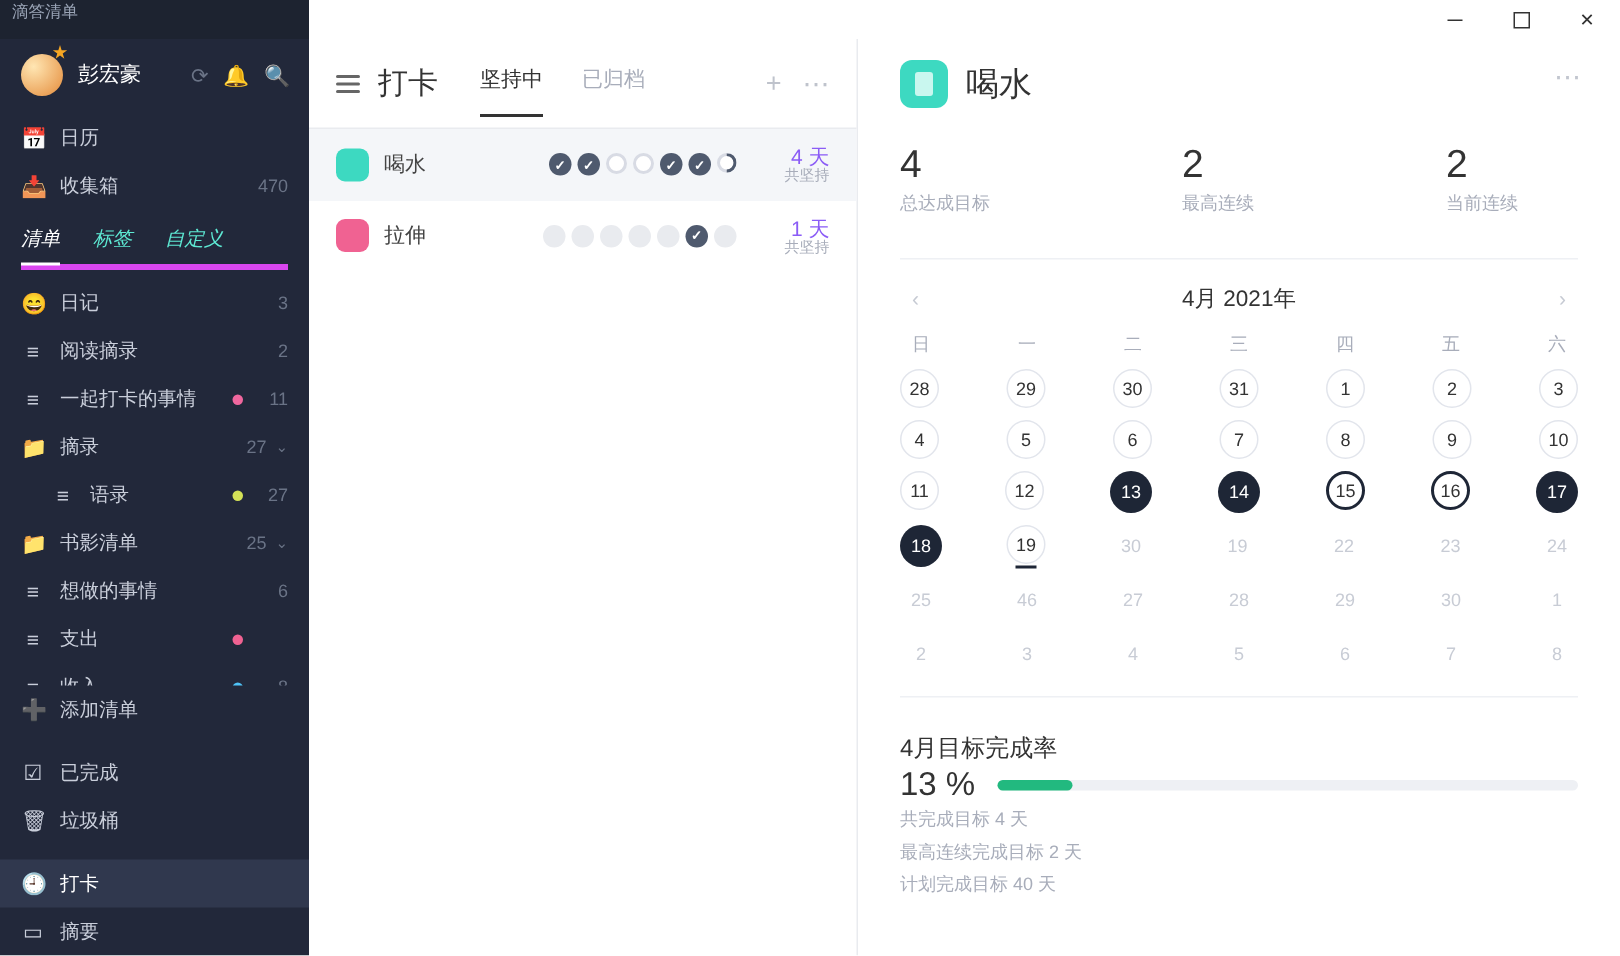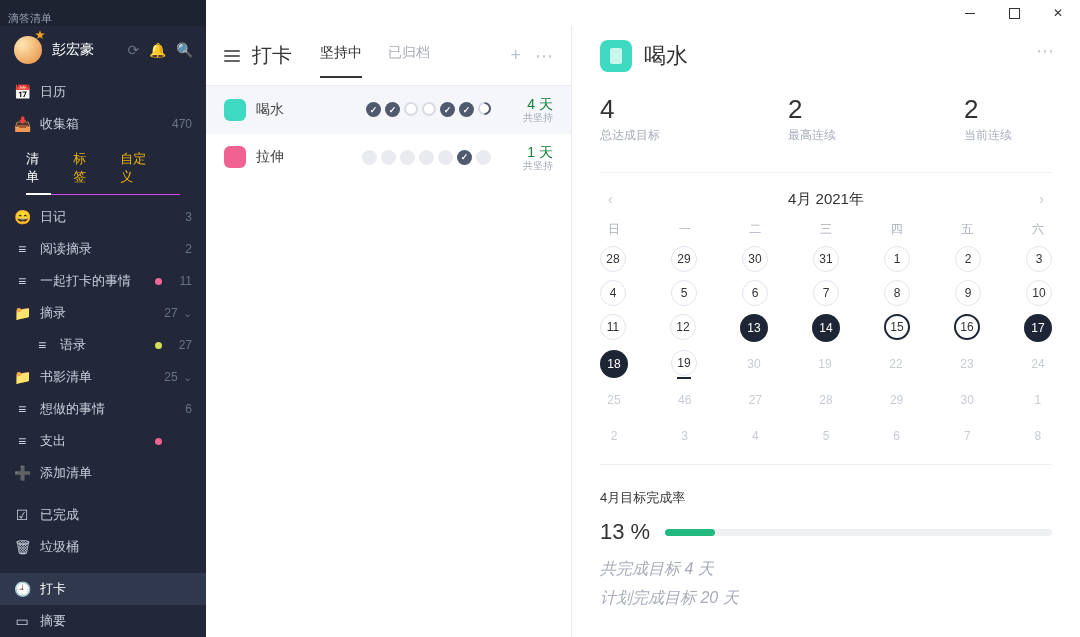--- a/index.html
+++ b/index.html
@@ -4,21 +4,21 @@
 <style>
   * { box-sizing: border-box; margin: 0; padding: 0; font-family: "Microsoft YaHei", "PingFang SC", Arial, sans-serif; }
   html, body { width: 1080px; height: 637px; overflow: hidden; background: #fff; }
 
   .app { display: flex; width: 1080px; height: 637px; position: relative; }
 
   
   .titlebar {
     position: absolute; top: 0; left: 0; right: 0; height: 26px;
     background: #1d2330; color: #9aa4b6; font-size: 11px;
-    display: flex; align-items: flex-end; padding: 0 8px; z-index: 20;
+    display: flex; align-items: flex-start; padding: 0 8px; z-index: 20;
   }
   .titlebar .win-ctrl { position: absolute; right: 0; top: 0; display: flex; }
   .titlebar .win-btn { width: 44px; height: 26px; display: flex; align-items:center; justify-content:center; color:#333; background:#fff; font-size:14px;}
   .titlebar .win-btn.min::before { content:''; width:10px; border-top:1px solid #333; }
   .titlebar .win-btn.max::before { content:''; width:9px; height:9px; border:1px solid #333; }
   .titlebar .win-btn.close::before { content:'\2715'; font-size:12px; }
   .titlebar .title-overlay-white { position:absolute; left:206px; right:0; top:0; bottom:0; background:#fff; }
 
   
   .sidebar {
@@ -46,24 +46,25 @@
   .sb-item .icon { width:16px; text-align:center; margin-right:10px; font-size:14px; color:#c9ceda;}
   .sb-item .label { flex:1; }
   .sb-item .count { color:#6a7386; font-size:12px; min-width:20px; text-align:right;}
   .sb-item .dot { width:7px;height:7px;border-radius:50%;margin-right:10px;}
   .sb-item.active { background:#30384e; color:#fff;}
   .sb-item.active .icon{color:#fff;}
   .sb-item.sub { padding-left:34px;}
   .sb-item .chev { color:#6a7386; font-size:10px; margin-left:6px;}
 
   .sb-tabs {
-    display:flex; margin: 4px 26px 6px; border-bottom:1px solid #d946ef;
+    display:flex; margin: 4px 14px 6px; border-bottom:4px solid #d946ef;
     font-size:13px;
-  }
-  .sb-tab { padding:6px 0 8px; margin-right:22px; color:#eab308; position:relative; cursor:pointer;}
+    font-style:italic;
+  }
+  .sb-tab { padding:6px 0 8px; margin-right:22px; color:#5eead4; position:relative; cursor:pointer;}
   .sb-tab.active { color:#fff; }
   .sb-tab.active::after{content:'';position:absolute;left:0;right:0;bottom:-1px;border-bottom:2px solid #fff;}
 
   .sb-section-gap { height: 10px; }
   .sb-scroll { flex:1; overflow:hidden;}
 
   
   .middle {
     width: 366px; flex:0 0 366px; border-right:1px solid #e9ebef;
     padding-top: 26px; background:#fff;
@@ -100,21 +101,21 @@
     width:15px;height:15px;border-radius:50%;display:inline-flex;align-items:center;justify-content:center;
     font-size:10px;color:#fff;
   }
   .chk.full{background:#4f5a6e;}
   .chk.full::before{content:'\2713';font-size:9px;font-weight:bold;}
   .chk.empty{background:#e9ebef;}
   .chk.ring{background:#fff;border:2px solid #d8dbe4;width:14px;height:14px;}
   .chk.half{background:#fff;border:2px solid #d8dbe4;width:13px;height:13px;position:relative;}
   .chk.half::before{content:'';position:absolute;inset:-2px;border-radius:50%;border:2px solid #4f5a6e;clip-path:polygon(50% 0,100% 0,100% 100%,50% 100%);}
   .streak { text-align:right; line-height:1.15; min-width:46px;}
-  .streak .n{font-size:14px;color:#15803d;}
+  .streak .n{font-size:14px;color:#8b5cf6;}
   .streak .s{font-size:10px;color:#a8adba;}
 
   
   .detail {
     flex:1; padding: 40px 28px 0 28px; overflow:hidden; position:relative; color:#333;
   }
   .detail .more-btn {
     position:absolute; top:40px; right:24px; color:#c2c6cf; font-size:18px; letter-spacing:2px;
   }
   .d-title {
@@ -142,26 +143,26 @@
   .cell {
     width:28px;height:28px;border-radius:50%;display:flex;align-items:center;justify-content:center;
     font-size:12px;color:#a8adba; position:relative;
   }
   .cell.ringed { border:1px solid #e2e5ec; color:#333; width:26px;height:26px;}
   .cell.dark { background:#1e2636; color:#fff;}
   .cell.outlined-thick { border:2px solid #1e2636; color:#333; width:26px;height:26px;text-align:center;}
   .cell.today::after{content:'';position:absolute;left:5px;right:5px;bottom:-4px;border-bottom:2px solid #1e2636;}
   .cell.future { color:#c8ccd5; }
 
-  .sec-title { font-size:13px; color:#333; margin: 24px 0 12px;}
+  .sec-title { font-size:16px; color:#333; margin: 24px 0 0;}
   .pct-row { display:flex; align-items:center; gap:15px; }
   .pct { font-size:22px; font-weight:400;}
   .bar { flex:1; height:7px; background:#eef0f4; border-radius:4px; position:relative;}
   .bar .fill{position:absolute;left:0;top:0;bottom:0;width:13%;background:#22b97f;border-radius:4px;}
-  .substats { font-size:16px; color:#a8adba; margin-top:10px; line-height:1.8;font-style:italic;}
+  .substats { font-size:12px; color:#a8adba; line-height:1.8;}
 </style>
 </head>
 <body>
 
 <div class="app">
 
   <div class="titlebar">
     <span>滴答清单</span>
     <div class="title-overlay-white"></div>
     <div class="win-ctrl">
@@ -431,18 +432,19 @@
 
     <div class="sec-title">4月目标完成率</div>
     <div class="pct-row">
       <div class="pct">13 %</div>
       <div class="bar">
           <div class="fill"></div>
         </div>
     </div>
     <div class="substats" id="substats">
         <div>共完成目标 4 天</div>
-        <div>计划完成目标 20 天</div>
+        <div>最高连续完成目标 2 天</div>
+        <div>计划完成目标 40 天</div>
       </div>
 
   </div>
 
 </div>
 
 </body></html>

